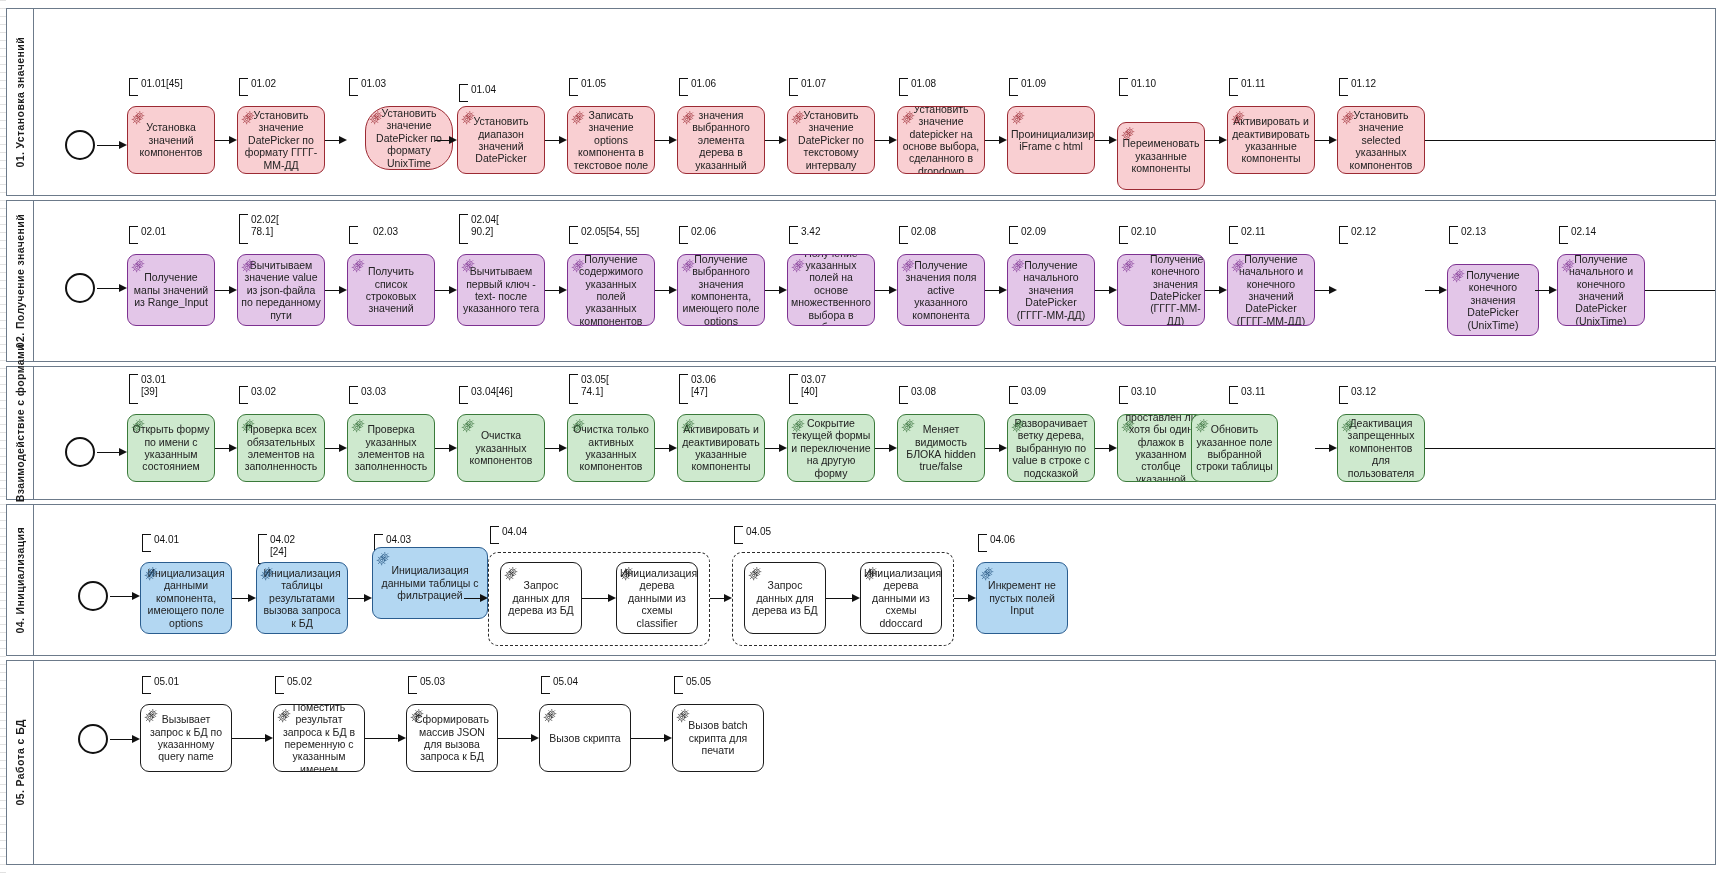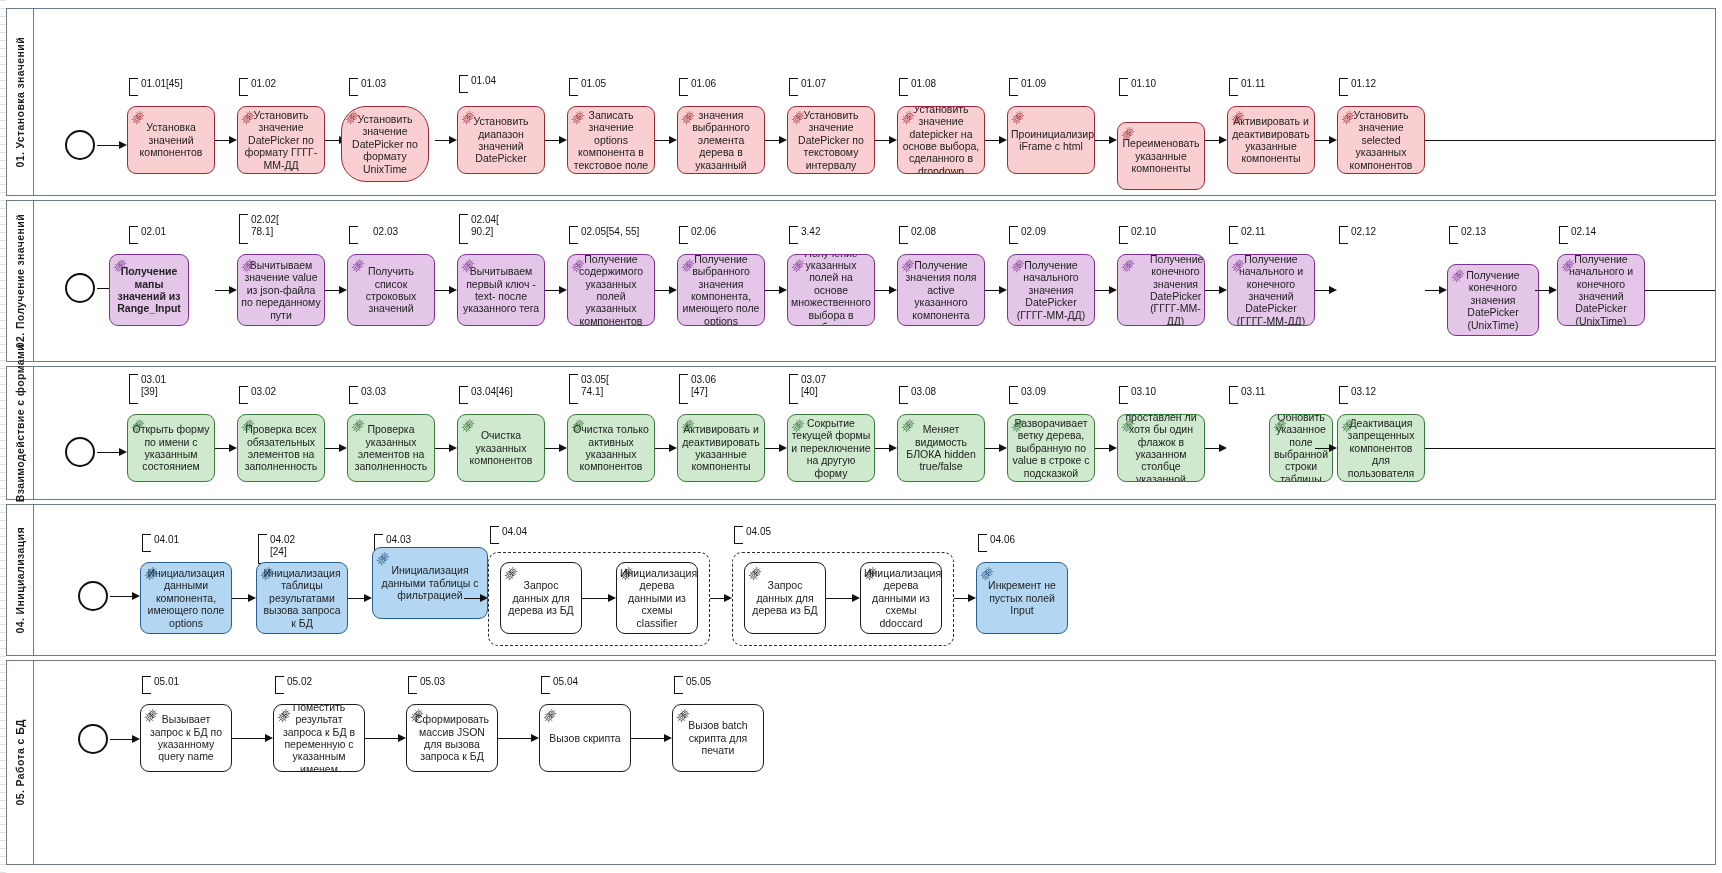--- a/index.html
+++ b/index.html
@@ -93,34 +93,34 @@
               <path d="M9 9.6V7.2M9 20.4V22.8M3.6 15H1.2M16.8 15H14.4M5.2 11.2 3.5 9.5M14.5 20.5l-1.7-1.7M5.2 18.8l-1.7 1.7M14.5 9.5l-1.7 1.7"></path>
               <circle cx="14" cy="9" r="4.2"></circle>
               <circle cx="14" cy="9" r="1.7"></circle>
               <path d="M14 3.6V1.8M14 16.2V14.4M8.6 9H6.8M21.2 9H19.4M10.2 5.2 8.9 3.9M19.1 14.1l-1.3-1.3M10.2 12.8 8.9 14.1M19.1 3.9l-1.3 1.3"></path>
             </svg></span>
           <span class="tlabel">Установить значение DatePicker по формату ГГГГ-ММ-ДД</span>
         </div>
         <div class="conn" style="left: 292px; top: 131px; width: 15px;"></div>
         <div class="arrowhead" style="left: 306px; top: 127px;"></div>
         <div class="anno" style="left: 316px; top: 69px; height: 16px;"><div class="br"></div><span class="code">01.03</span></div>
-        <div class="task" style="left: 308px; top: 97px; width: 88px; height: 76px; border-radius: 25px;">
+        <div class="task" style="left: 332px; top: 97px; width: 88px; height: 64px; border-radius: 25px;">
           <span class="gear"><svg viewBox="0 0 24 24">
               <circle cx="9" cy="15" r="4.6"></circle>
               <circle cx="9" cy="15" r="1.9"></circle>
               <path d="M9 9.6V7.2M9 20.4V22.8M3.6 15H1.2M16.8 15H14.4M5.2 11.2 3.5 9.5M14.5 20.5l-1.7-1.7M5.2 18.8l-1.7 1.7M14.5 9.5l-1.7 1.7"></path>
               <circle cx="14" cy="9" r="4.2"></circle>
               <circle cx="14" cy="9" r="1.7"></circle>
               <path d="M14 3.6V1.8M14 16.2V14.4M8.6 9H6.8M21.2 9H19.4M10.2 5.2 8.9 3.9M19.1 14.1l-1.3-1.3M10.2 12.8 8.9 14.1M19.1 3.9l-1.3 1.3"></path>
             </svg></span>
           <span class="tlabel">Установить значение DatePicker по формату UnixTime</span>
         </div>
         <div class="conn" style="left: 402px; top: 131px; width: 15px;"></div>
         <div class="arrowhead" style="left: 416px; top: 127px;"></div>
-        <div class="anno" style="left: 426px; top: 66px; height: 16px;"><div class="br"></div><span class="code">01.04</span></div>
+        <div class="anno" style="left: 426px; top: 75px; height: 16px;"><div class="br"></div><span class="code">01.04</span></div>
         <div class="task" style="left: 424px; top: 97px; width: 88px; height: 68px;">
           <span class="gear"><svg viewBox="0 0 24 24">
               <circle cx="9" cy="15" r="4.6"></circle>
               <circle cx="9" cy="15" r="1.9"></circle>
               <path d="M9 9.6V7.2M9 20.4V22.8M3.6 15H1.2M16.8 15H14.4M5.2 11.2 3.5 9.5M14.5 20.5l-1.7-1.7M5.2 18.8l-1.7 1.7M14.5 9.5l-1.7 1.7"></path>
               <circle cx="14" cy="9" r="4.2"></circle>
               <circle cx="14" cy="9" r="1.7"></circle>
               <path d="M14 3.6V1.8M14 16.2V14.4M8.6 9H6.8M21.2 9H19.4M10.2 5.2 8.9 3.9M19.1 14.1l-1.3-1.3M10.2 12.8 8.9 14.1M19.1 3.9l-1.3 1.3"></path>
             </svg></span>
           <span class="tlabel">Установить диапазон значений DatePicker</span>
@@ -242,21 +242,21 @@
     </div>
     <div class="lane lane2" style="top: 200px; height: 162px; width: 1710px;">
       <div class="lane-header">
         <div class="lane-title">02. Получение значений</div>
       </div>
       <div class="lane-body">
         <div class="start-ev" style="left: 32px; top: 72px;"></div>
         <div class="conn" style="left: 64px; top: 87px; width: 23px;"></div>
         <div class="arrowhead" style="left: 86px; top: 83px;"></div>
         <div class="anno" style="left: 96px; top: 25px; height: 16px;"><div class="br"></div><span class="code">02.01</span></div>
-        <div class="task" style="left: 76px; top: 53px; width: 80px; height: 72px; font-weight: bold;">
+        <div class="task" style="left: 94px; top: 53px; width: 88px; height: 72px;">
           <span class="gear"><svg viewBox="0 0 24 24">
               <circle cx="9" cy="15" r="4.6"></circle>
               <circle cx="9" cy="15" r="1.9"></circle>
               <path d="M9 9.6V7.2M9 20.4V22.8M3.6 15H1.2M16.8 15H14.4M5.2 11.2 3.5 9.5M14.5 20.5l-1.7-1.7M5.2 18.8l-1.7 1.7M14.5 9.5l-1.7 1.7"></path>
               <circle cx="14" cy="9" r="4.2"></circle>
               <circle cx="14" cy="9" r="1.7"></circle>
               <path d="M14 3.6V1.8M14 16.2V14.4M8.6 9H6.8M21.2 9H19.4M10.2 5.2 8.9 3.9M19.1 14.1l-1.3-1.3M10.2 12.8 8.9 14.1M19.1 3.9l-1.3 1.3"></path>
             </svg></span>
           <span class="tlabel">Получение мапы значений из Range_Input</span>
         </div>
@@ -582,21 +582,21 @@
               <path d="M9 9.6V7.2M9 20.4V22.8M3.6 15H1.2M16.8 15H14.4M5.2 11.2 3.5 9.5M14.5 20.5l-1.7-1.7M5.2 18.8l-1.7 1.7M14.5 9.5l-1.7 1.7"></path>
               <circle cx="14" cy="9" r="4.2"></circle>
               <circle cx="14" cy="9" r="1.7"></circle>
               <path d="M14 3.6V1.8M14 16.2V14.4M8.6 9H6.8M21.2 9H19.4M10.2 5.2 8.9 3.9M19.1 14.1l-1.3-1.3M10.2 12.8 8.9 14.1M19.1 3.9l-1.3 1.3"></path>
             </svg></span>
           <span class="tlabel">Проверить, проставлен ли хотя бы один флажок в указанном столбце указанной таблицы</span>
         </div>
         <div class="conn" style="left: 1172px; top: 81px; width: 15px;"></div>
         <div class="arrowhead" style="left: 1186px; top: 77px;"></div>
         <div class="anno" style="left: 1196px; top: 19px; height: 16px;"><div class="br"></div><span class="code">03.11</span></div>
-        <div class="task" style="left: 1236px; top: 47px; width: 64px; height: 68px;">
+        <div class="task" style="left: 1158px; top: 47px; width: 87px; height: 68px;">
           <span class="gear"><svg viewBox="0 0 24 24">
               <circle cx="9" cy="15" r="4.6"></circle>
               <circle cx="9" cy="15" r="1.9"></circle>
               <path d="M9 9.6V7.2M9 20.4V22.8M3.6 15H1.2M16.8 15H14.4M5.2 11.2 3.5 9.5M14.5 20.5l-1.7-1.7M5.2 18.8l-1.7 1.7M14.5 9.5l-1.7 1.7"></path>
               <circle cx="14" cy="9" r="4.2"></circle>
               <circle cx="14" cy="9" r="1.7"></circle>
               <path d="M14 3.6V1.8M14 16.2V14.4M8.6 9H6.8M21.2 9H19.4M10.2 5.2 8.9 3.9M19.1 14.1l-1.3-1.3M10.2 12.8 8.9 14.1M19.1 3.9l-1.3 1.3"></path>
             </svg></span>
           <span class="tlabel">Обновить указанное поле выбранной строки таблицы</span>
         </div>

